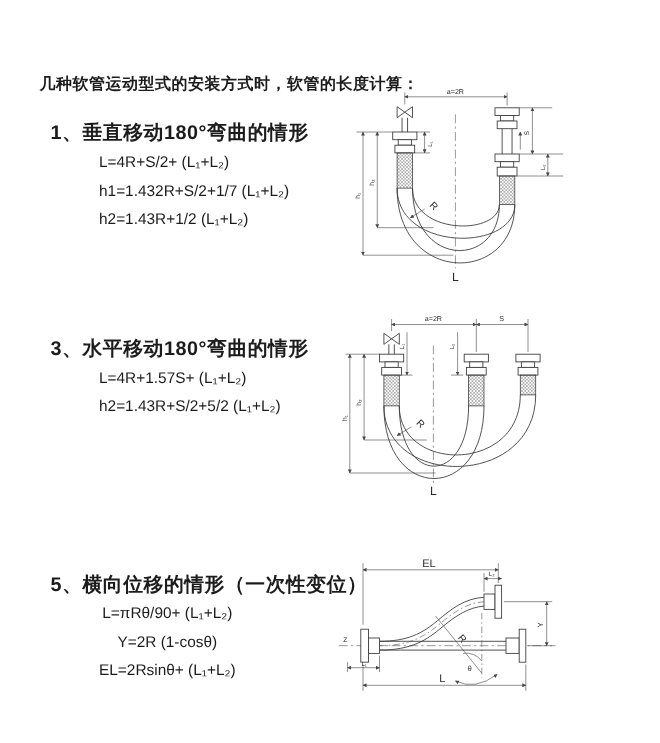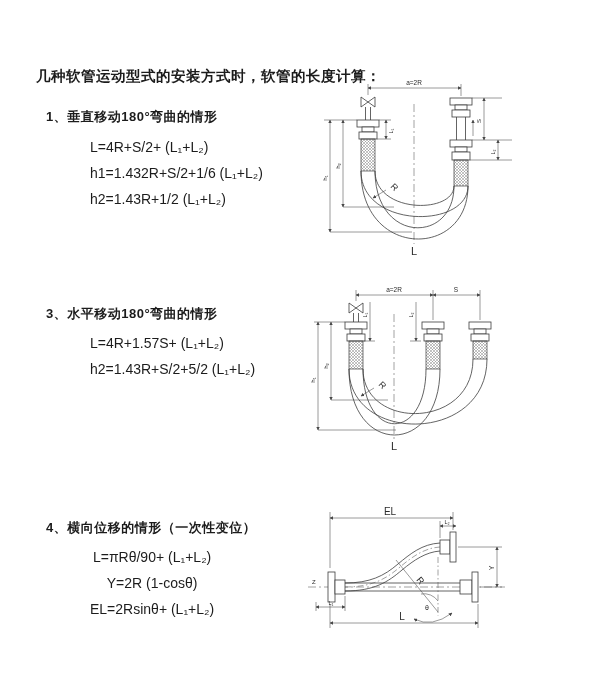--- a/index.html
+++ b/index.html
@@ -4,21 +4,21 @@
 <style>
   html,body{margin:0;padding:0;}
   body{
     width:600px;height:675px;position:relative;overflow:hidden;
     background:#ffffff;
     font-family:"Liberation Sans","DejaVu Sans",sans-serif;
     color:#1c1c1c;
   }
   .abs{position:absolute;}
   .doc-title{left:36px;top:24px;font-size:14.5px;font-weight:bold;letter-spacing:.5px;margin-top:43px;}
-  .sec-heading{font-size:13px;font-weight:bold;letter-spacing:.5px;}
+  .sec-heading{font-size:18px;font-weight:bold;letter-spacing:.5px;}
   .formulas{font-size:14px;font-weight:500;}
   .formulas .f{height:26px;line-height:26px;white-space:pre;margin-left:24px;}
   svg{overflow:visible;}
   svg text{font-family:"Liberation Sans","DejaVu Sans",sans-serif;fill:#2b2b2b;}
   .geo{stroke:#3c3c3c;stroke-width:.8;fill:none;}
   .geo rect{fill:#ffffff;}
   .braid{fill:url(#braid);stroke:#3c3c3c;stroke-width:.7;}
   .dim{stroke:#474747;stroke-width:.55;fill:none;}
   .cl{stroke:#555;stroke-width:.55;stroke-dasharray:8 3 2 3;fill:none;}
   .cs{stroke:#555;stroke-width:.55;stroke-dasharray:6 2.5 1.5 2.5;fill:none;}
@@ -35,21 +35,21 @@
       <path d="M0,3 L3,0 M0,0 L3,3" stroke="#787878" stroke-width="0.45"></path>
     </pattern>
   </defs>
 </svg>
 
 <div class="abs doc-title">几种软管运动型式的安装方式时，软管的长度计算：</div>
 
 <div class="abs sec-heading" style="left:46px;top:108px;">1、垂直移动180°弯曲的情形</div>
 <div class="abs formulas" style="left:66px;top:134px;">
   <div class="f">L=4R+S/2+ (L₁+L₂)</div>
-  <div class="f">h1=1.432R+S/2+1/6 (L₁+L₂)</div>
+  <div class="f">h1=1.432R+S/2+1/7 (L₁+L₂)</div>
   <div class="f">h2=1.43R+1/2 (L₁+L₂)</div>
 </div>
 
 <svg class="abs" style="left:316px;top:74px;" width="270" height="185" viewBox="0 0 270 185">
   <g>
     <line class="cl" x1="98" y1="30" x2="98" y2="170"></line>
 
     <path class="geo" d="M45,23 L45,33 L59,23 L59,33 Z"></path>
     <line class="geo" x1="49.5" y1="33" x2="49.5" y2="46"></line>
     <line class="geo" x1="54.5" y1="33" x2="54.5" y2="46"></line>
@@ -175,21 +175,21 @@
     <text x="59" y="33" font-size="5.5" text-anchor="middle" transform="rotate(-90 59 33)">L₁</text>
     <line class="dim" x1="108" y1="20" x2="108" y2="59" marker-end="url(#arr)"></line>
     <line class="dim" x1="102" y1="59" x2="113" y2="59"></line>
     <text x="105" y="33" font-size="5.5" text-anchor="middle" transform="rotate(-90 105 33)">L₂</text>
     <text x="70" y="103" font-size="9" transform="rotate(45 70 103)">R</text>
     <line class="dim" x1="66" y1="106" x2="53" y2="114" marker-end="url(#arr)"></line>
     <text x="86" y="168" font-size="11" text-anchor="middle">L</text>
   </g>
 </svg>
 
-<div class="abs sec-heading" style="left:46px;top:519px;">4、横向位移的情形（一次性变位）</div>
+<div class="abs sec-heading" style="left:46px;top:519px;">5、横向位移的情形（一次性变位）</div>
 <div class="abs formulas" style="left:66px;top:544px;text-align:center;">
   <div class="f">L=πRθ/90+ (L₁+L₂)</div>
   <div class="f">Y=2R (1-cosθ)</div>
   <div class="f">EL=2Rsinθ+ (L₁+L₂)</div>
 </div>
 
 <svg class="abs" style="left:300px;top:502px;" width="300" height="155" viewBox="0 0 300 155">
   <g>
     <line class="cl" x1="8" y1="85" x2="205" y2="85"></line>
     <text x="12" y="82" font-size="6">Z</text>

